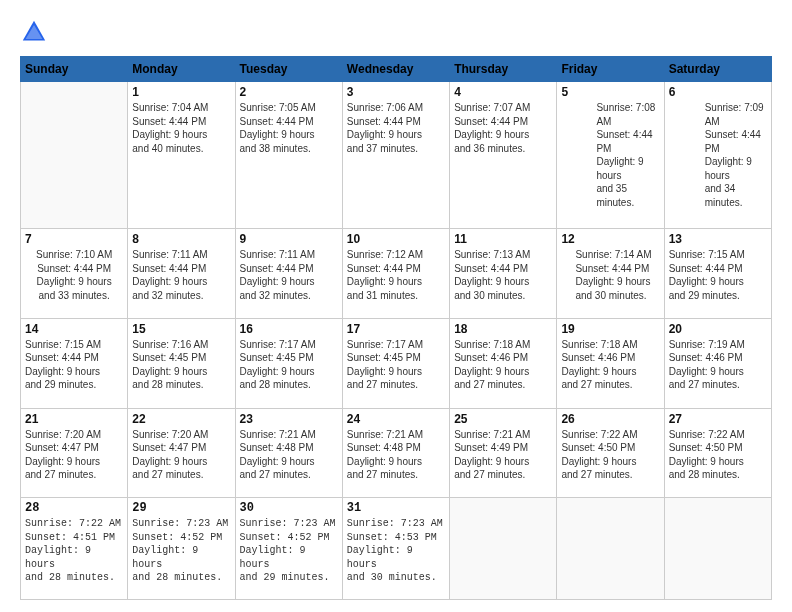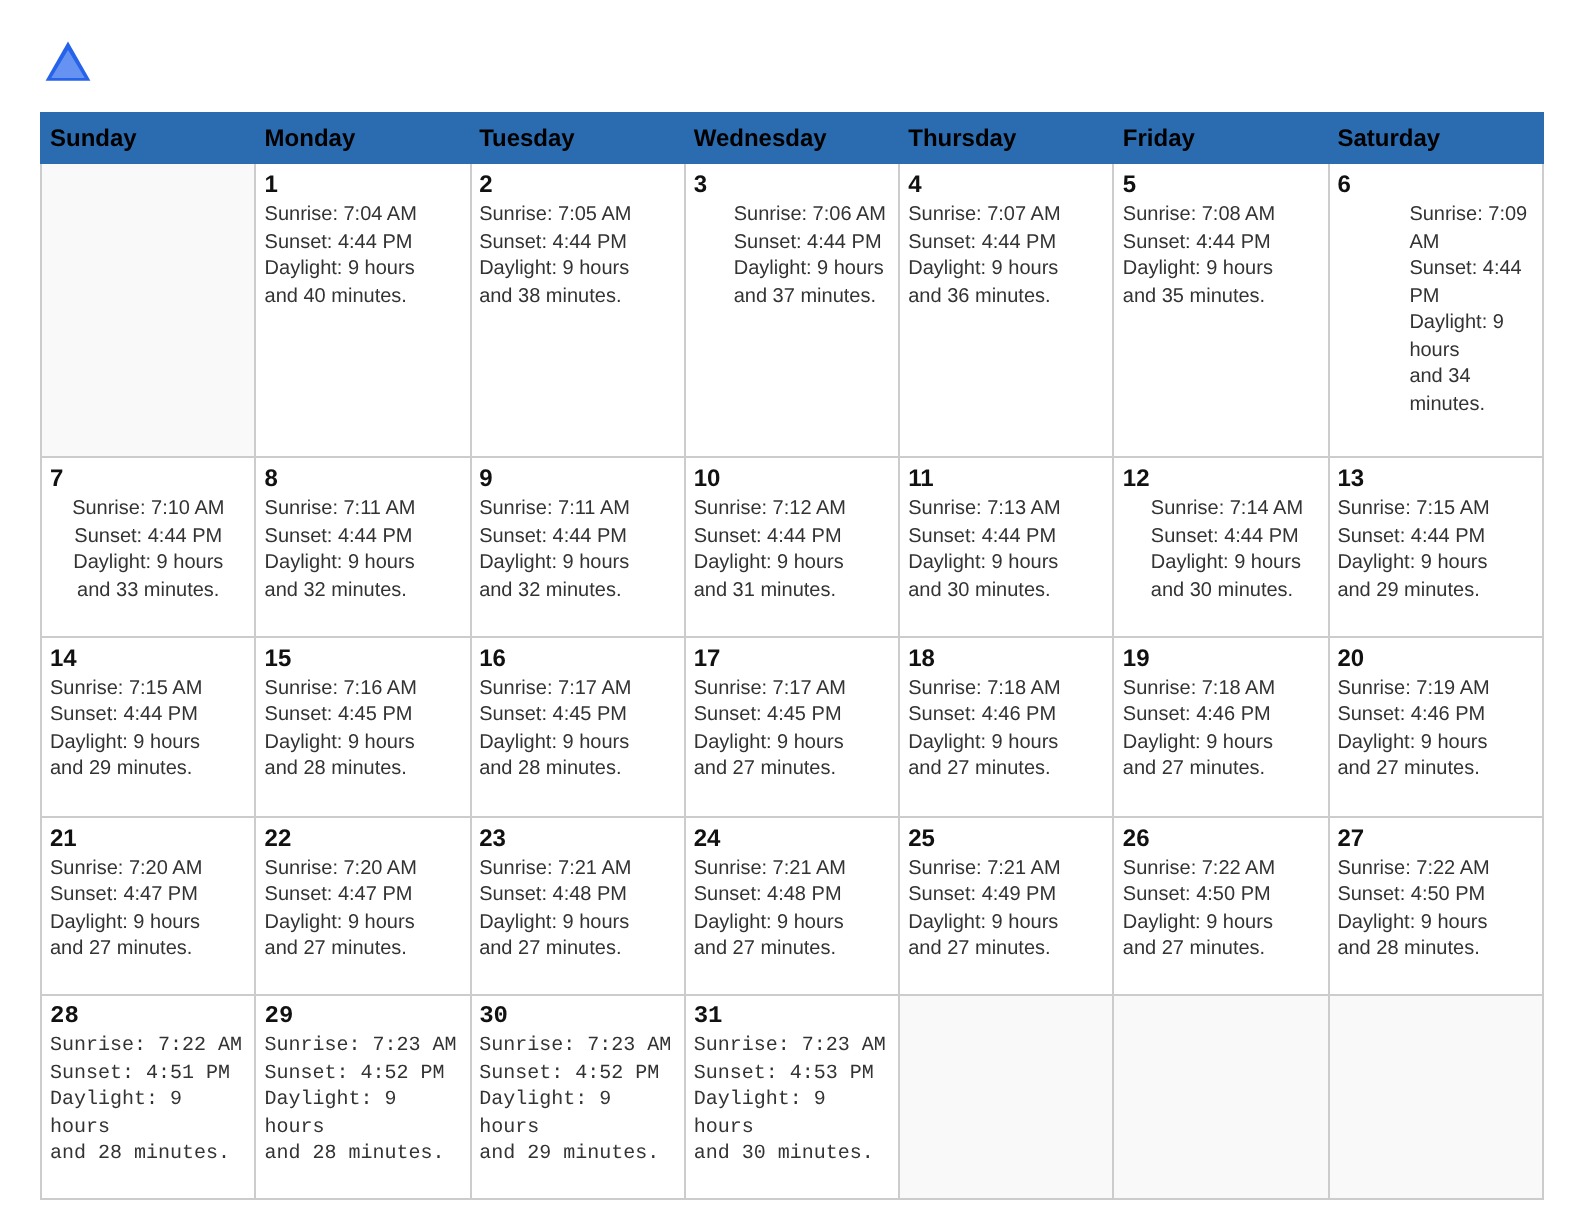--- a/index.html
+++ b/index.html
@@ -142,35 +142,35 @@
           </td>
           <td>
             <span class="day-number">2</span>
             <div class="cell-text" style="white-space: pre-line;">Sunrise: 7:05 AM
 Sunset: 4:44 PM
 Daylight: 9 hours
 and 38 minutes.</div>
           </td>
           <td>
             <span class="day-number">3</span>
-            <div class="cell-text" style="white-space: pre-line; margin-left: 20px;">Sunrise: 7:06 AM
+            <div class="cell-text" style="white-space: pre-line;">Sunrise: 7:06 AM
 Sunset: 4:44 PM
 Daylight: 9 hours
 and 37 minutes.</div>
           </td>
           <td>
             <span class="day-number">4</span>
             <div class="cell-text" style="white-space: pre-line;">Sunrise: 7:07 AM
 Sunset: 4:44 PM
 Daylight: 9 hours
 and 36 minutes.</div>
           </td>
           <td>
             <span class="day-number">5</span>
-            <div class="cell-text" style="white-space: pre-line;">Sunrise: 7:08 AM
+            <div class="cell-text" style="white-space: pre-line; margin-left: 35px;">Sunrise: 7:08 AM
 Sunset: 4:44 PM
 Daylight: 9 hours
 and 35 minutes.</div>
           </td>
           <td>
             <span class="day-number">6</span>
             <div class="cell-text" style="white-space: pre-line; margin-left: 36px;">Sunrise: 7:09 AM
 Sunset: 4:44 PM
 Daylight: 9 hours
 and 34 minutes.</div>

